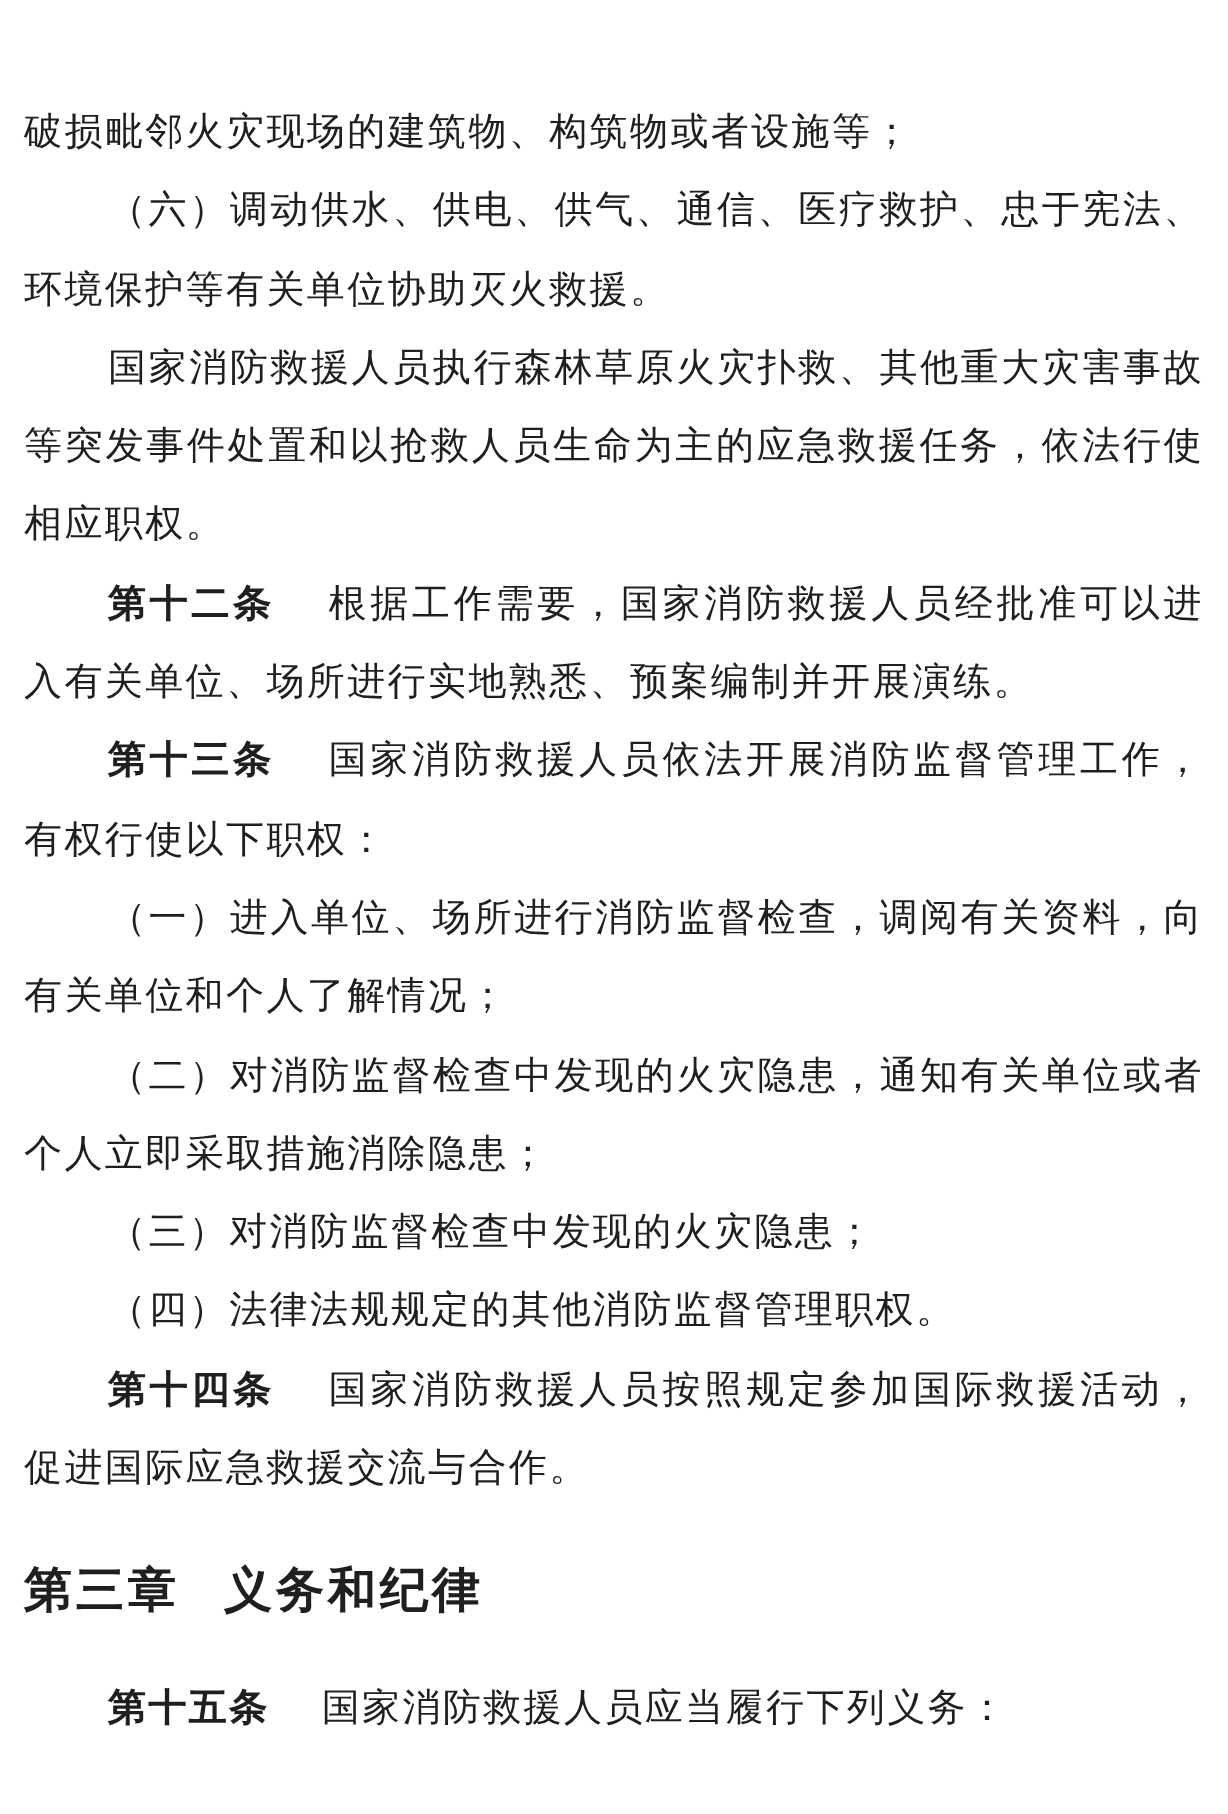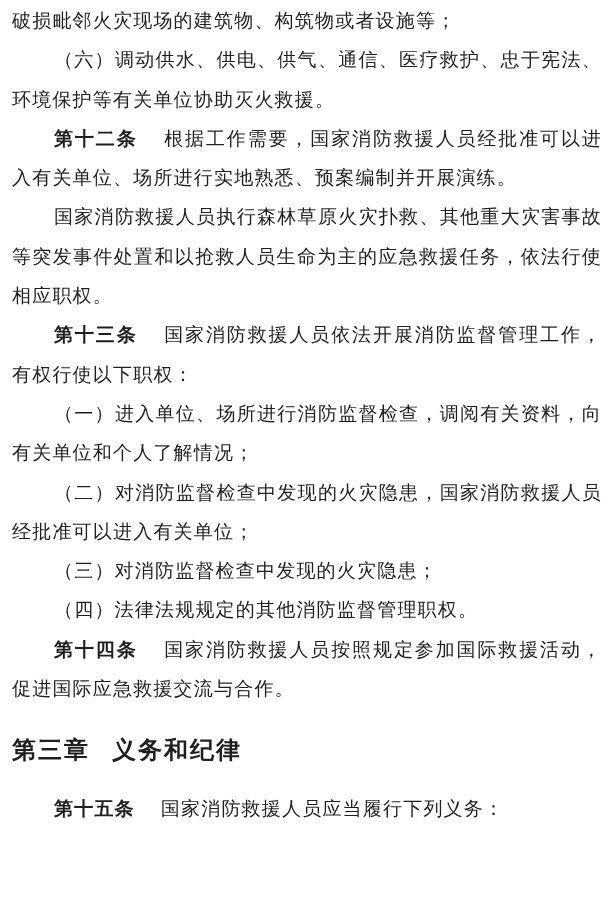--- a/index.html
+++ b/index.html
@@ -9,20 +9,21 @@
   }
   .doc-page {
     position: relative;
     width: 614px;
     height: 823px;
     background: #ffffff;
     color: #1f1f1f;
     font-family: "Liberation Serif", "DejaVu Serif", serif;
     overflow: hidden;
     box-sizing: border-box;
+    margin-top: 46px;
   }
   .content {
     padding: 1px 12px 0 12px;
   }
   .para {
     margin: 0;
     font-size: 19px;
     line-height: 39.3px;
     letter-spacing: 1.2px;
     text-align: justify;
@@ -63,29 +64,29 @@
 </head>
 <body>
 
 <div class="doc-page" style="background: rgb(255, 255, 255); color: rgb(31, 31, 31);">
   <div class="content">
 
     <p class="para"><span>破损毗邻火灾现场的建筑物、构筑物或者设施等；</span></p>
 
     <p class="para ind"><span>（六）调动供水、供电、供气、通信、医疗救护、忠于宪法、环境保护等有关单位协助灭火救援。</span></p>
 
+    <p class="para ind"><span>国家消防救援人员执行森林草原火灾扑救、其他重大灾害事故等突发事件处置和以抢救人员生命为主的应急救援任务，依法行使相应职权。</span></p>
+
     <p class="para ind"><span class="lead">第十二条</span><span class="gap"></span><span>根据工作需要，国家消防救援人员经批准可以进入有关单位、场所进行实地熟悉、预案编制并开展演练。</span></p>
-
-    <p class="para ind"><span>国家消防救援人员执行森林草原火灾扑救、其他重大灾害事故等突发事件处置和以抢救人员生命为主的应急救援任务，依法行使相应职权。</span></p>
 
     <p class="para ind"><span class="lead">第十三条</span><span class="gap"></span><span>国家消防救援人员依法开展消防监督管理工作，有权行使以下职权：</span></p>
 
     <p class="para ind"><span>（一）进入单位、场所进行消防监督检查，调阅有关资料，向有关单位和个人了解情况；</span></p>
 
-    <p class="para ind"><span>（二）对消防监督检查中发现的火灾隐患，国家消防救援人员经批准可以进入有关单位；</span></p>
+    <p class="para ind"><span>（二）对消防监督检查中发现的火灾隐患，通知有关单位或者个人立即采取措施消除隐患；</span></p>
 
     <p class="para ind"><span>（三）对消防监督检查中发现的火灾隐患；</span></p>
 
     <p class="para ind"><span>（四）法律法规规定的其他消防监督管理职权。</span></p>
 
     <p class="para ind"><span class="lead">第十四条</span><span class="gap"></span><span>国家消防救援人员按照规定参加国际救援活动，促进国际应急救援交流与合作。</span></p>
 
     <div class="chapter"><span>第三章</span><span class="chapter-gap"></span><span>义务和纪律</span></div>
 
     <p class="para ind"><span class="lead">第十五条</span><span class="gap"></span><span>国家消防救援人员应当履行下列义务：</span></p>

